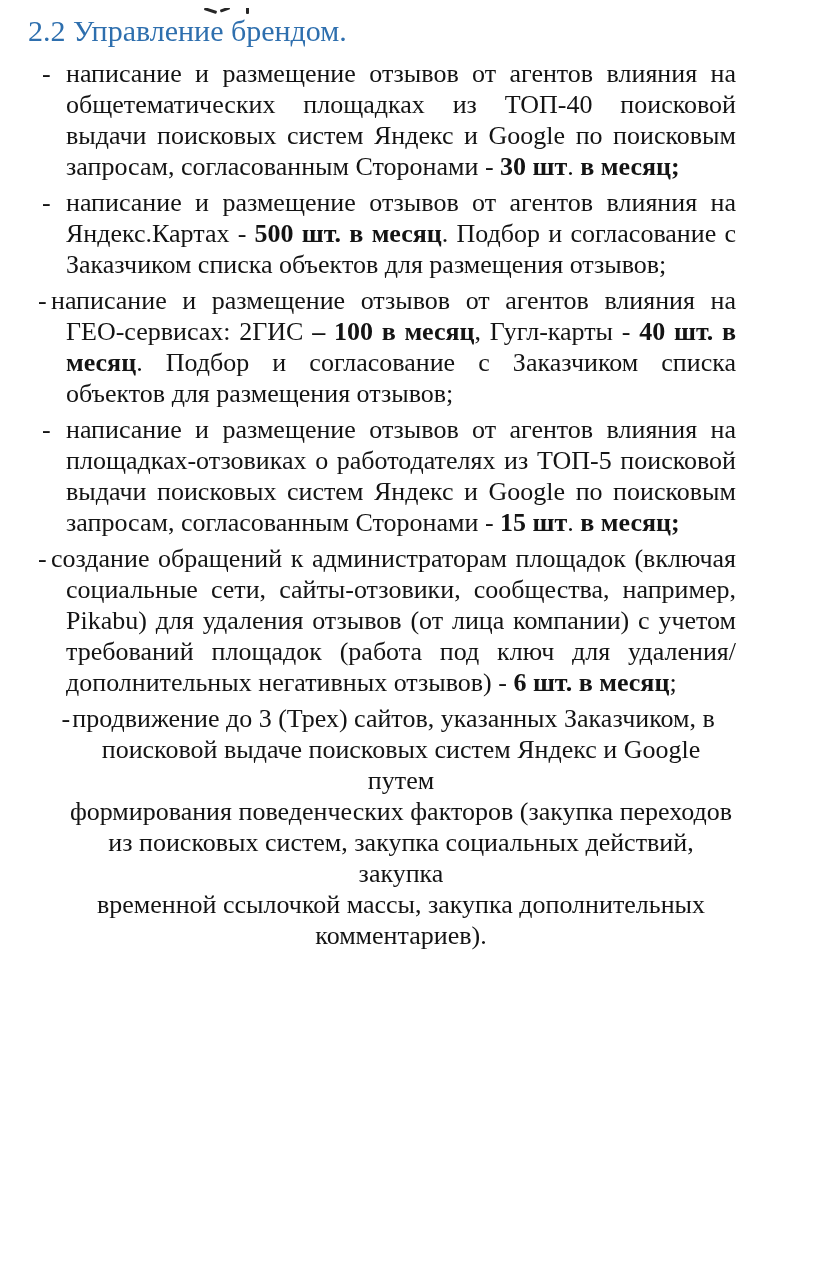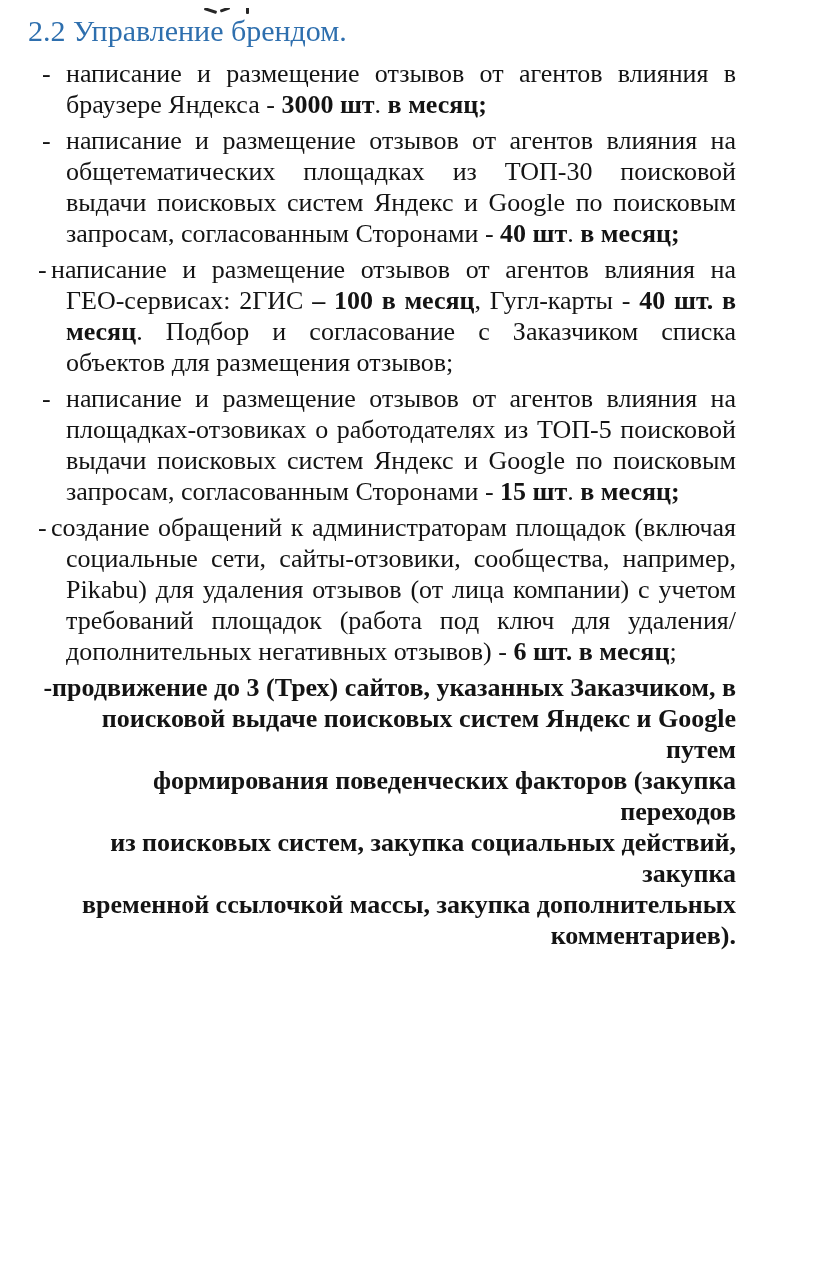--- a/index.html
+++ b/index.html
@@ -39,37 +39,37 @@
   .item{
     text-align:justify;
     white-space:pre-line;
     padding-left:38px;      
     margin:0 0 5px 0;
   }
   .item.type-tab{text-indent:-24px;}   
   .item.type-tab .marker{display:inline-block;width:24px;text-indent:0;}
   .item.type-tight{text-indent:-28px;} 
   .item.type-tight .marker{display:inline-block;width:13px;text-indent:0;}
-  .item.align-left{text-align:right;font-weight:bold;}
+  .item.align-left{text-align:center;}
   .item .bold{font-weight:700;}
   .item .spread{word-spacing:26px;}
 </style>
 </head>
 <body style="background: rgb(255, 255, 255); color: rgb(20, 20, 20);">
 
 <div class="page">
   <div class="clip-frag">
       <i class="m1"></i>
       <i class="m2"></i>
       <i class="m3"></i>
     </div>
   <h2 class="heading" style="color: rgb(46, 111, 174);">2.2 Управление брендом.</h2>
   <div class="items">
-      <div class="item type-tab"><span class="marker">-</span><span>написание и размещение отзывов от агентов влияния в браузере Яндекса - </span><span class="bold">3000 шт</span><span>. </span><span class="bold">в месяц;</span></div>
-      <div class="item type-tab"><span class="marker">-</span><span>написание и размещение отзывов от агентов влияния на общетематических площадках из ТОП-30 поисковой выдачи поисковых систем Яндекс и Google по поисковым запросам, согласованным Сторонами - </span><span class="bold">40 шт</span><span>. </span><span class="bold">в месяц;</span></div>
+      <div class="item type-tab"><span class="marker">-</span><span>написание и размещение отзывов от агентов влияния на общетематических площадках из ТОП-40 поисковой выдачи поисковых систем Яндекс и Google по поисковым запросам, согласованным Сторонами - </span><span class="bold">30 шт</span><span>. </span><span class="bold">в месяц;</span></div>
+      <div class="item type-tab"><span class="marker">-</span><span>написание и размещение отзывов от агентов влияния на Яндекс.Картах - </span><span class="bold">500 шт. в месяц</span><span>. Подбор и согласование с Заказчиком списка объектов для размещения отзывов;</span></div>
       <div class="item type-tight"><span class="marker">-</span><span>написание и размещение отзывов от агентов влияния на ГЕО-сервисах: 2ГИС </span><span class="bold">– 100 в месяц</span><span>, Гугл-карты - </span><span class="bold">40 шт. в месяц</span><span>. Подбор и согласование с Заказчиком списка объектов для размещения отзывов;</span></div>
       <div class="item type-tab"><span class="marker">-</span><span>написание и размещение отзывов от агентов влияния на площадках-отзовиках о работодателях из ТОП-5 поисковой выдачи поисковых систем Яндекс и Google по поисковым запросам, согласованным Сторонами - </span><span class="bold">15 шт</span><span>. </span><span class="bold">в месяц;</span></div>
       <div class="item type-tight"><span class="marker">-</span><span>создание обращений к администраторам площадок (включая социальные сети, сайты-отзовики, сообщества, например, Pikabu) для удаления отзывов (от лица компании) с учетом требований площадок (работа под ключ для удаления/ дополнительных негативных отзывов) - </span><span class="bold">6 шт. в месяц</span><span>;</span></div>
       <div class="item type-tight align-left"><span class="marker">-</span><span>продвижение до 3 (Трех) сайтов, указанных Заказчиком, в
 поисковой выдаче поисковых систем Яндекс и Google путем
 формирования поведенческих факторов (закупка переходов
 из поисковых систем, закупка социальных действий, закупка
 временной ссылочкой массы, закупка дополнительных
 комментариев).</span></div>
     </div>

